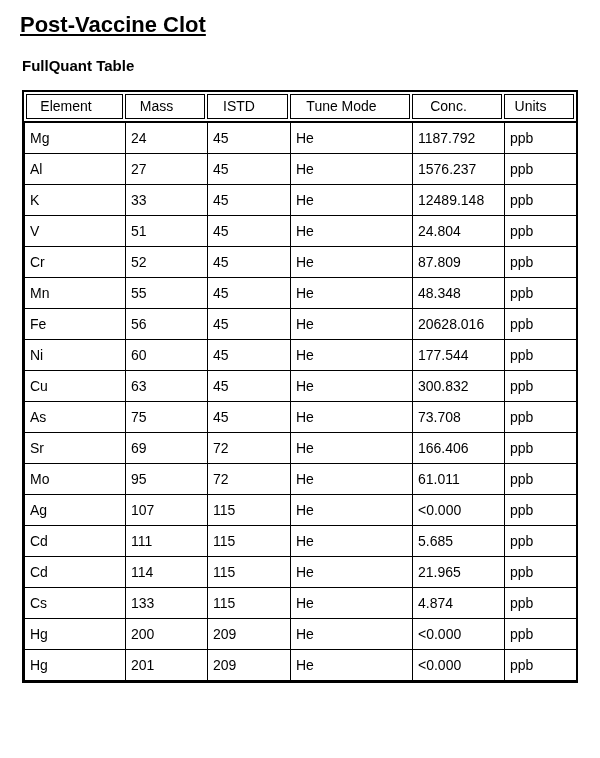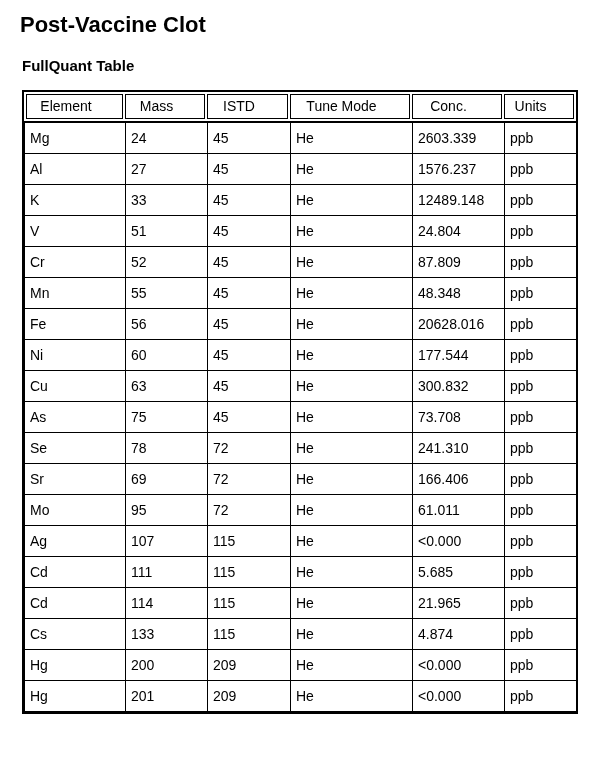--- a/index.html
+++ b/index.html
@@ -18,20 +18,21 @@
     background: #ffffff;
   }
   .page-title {
     position: absolute;
     left: 20px;
     top: 12px;
     font-size: 22px;
     font-weight: bold;
     letter-spacing: 0;
     color: #000000;
+    text-decoration: underline;
   }
   .table-title {
     position: absolute;
     left: 22px;
     top: 57px;
     font-size: 15px;
     font-weight: bold;
     color: #000000;
   }
   .tbl-outer {
@@ -111,21 +112,21 @@
         <col style="width:122px">
           <col style="width:92px">
           <col style="width:72px">
       </colgroup>
       <tbody id="body-rows">
           <tr>
             <td>Mg</td>
             <td>24</td>
             <td>45</td>
             <td>He</td>
-            <td>2603.339</td>
+            <td>1187.792</td>
             <td>ppb</td>
           </tr>
           <tr>
             <td>Al</td>
             <td>27</td>
             <td>45</td>
             <td>He</td>
             <td>1576.237</td>
             <td>ppb</td>
           </tr>
@@ -184,28 +185,20 @@
             <td>He</td>
             <td>300.832</td>
             <td>ppb</td>
           </tr>
           <tr>
             <td>As</td>
             <td>75</td>
             <td>45</td>
             <td>He</td>
             <td>73.708</td>
-            <td>ppb</td>
-          </tr>
-          <tr>
-            <td>Se</td>
-            <td>78</td>
-            <td>72</td>
-            <td>He</td>
-            <td>241.310</td>
             <td>ppb</td>
           </tr>
           <tr>
             <td>Sr</td>
             <td>69</td>
             <td>72</td>
             <td>He</td>
             <td>166.406</td>
             <td>ppb</td>
           </tr>

